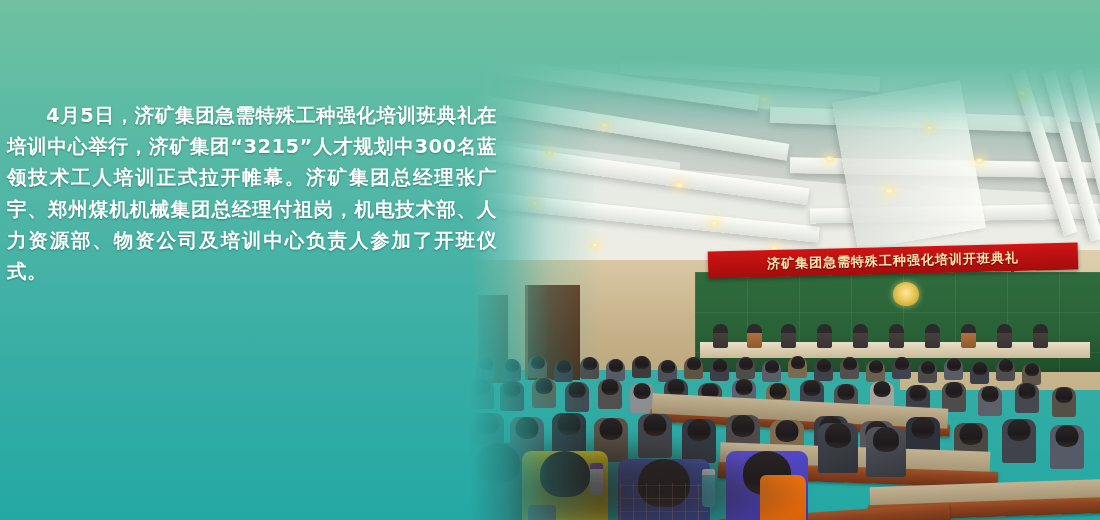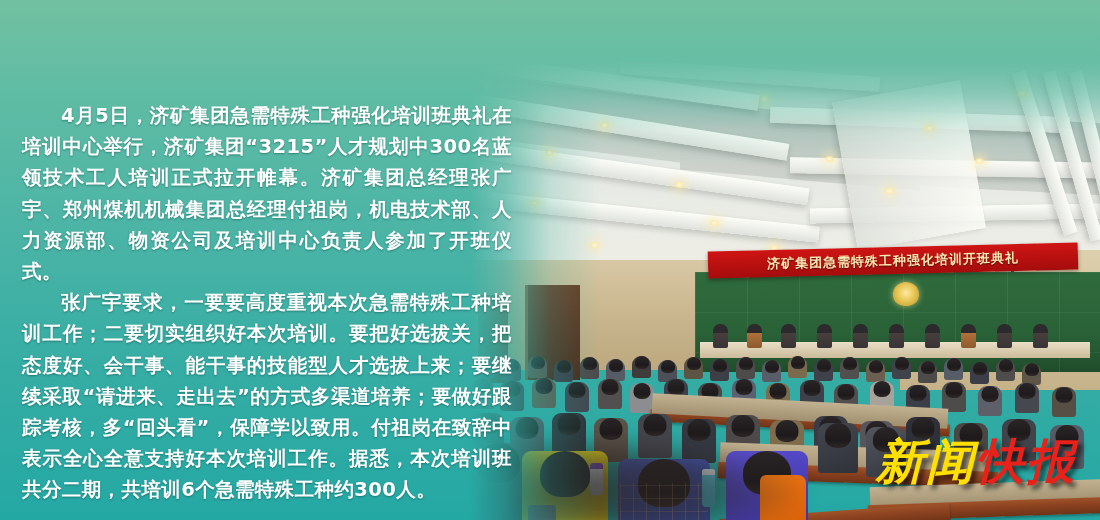--- a/index.html
+++ b/index.html
@@ -168,21 +168,21 @@
     text-shadow:
       5px 6px 0 rgba(0,0,0,.55),
       7px 8px 10px rgba(0,0,0,.35);
     white-space:nowrap;
     font-family:"DejaVu Sans","Liberation Sans",sans-serif;
   }
 
   
   #body-copy {
     position:absolute;
-    left:22px; top:100px;
+    left:7px; top:100px;
     width:490px;
     color:#ffffff;
     font-size:19.5px;
     font-weight:bold;
     line-height:31.2px;
     text-align:justify;
     text-justify:inter-character;
     letter-spacing:0.4px;
     text-shadow: 0 1px 2px rgba(0,60,55,.45);
     font-family:"DejaVu Sans","Liberation Sans",sans-serif;
@@ -491,20 +491,16 @@
 
         <div class="blurbot"></div>
       </div>
 
     </div>
   </div>
 
 
   <div id="body-copy">
     <p>4月5日，济矿集团急需特殊工种强化培训班典礼在培训中心举行，济矿集团“3215”人才规划中300名蓝领技术工人培训正式拉开帷幕。济矿集团总经理张广宇、郑州煤机机械集团总经理付祖岗，机电技术部、人力资源部、物资公司及培训中心负责人参加了开班仪式。</p>
-    <p>张广宇要求，一要要高度重视本次急需特殊工种培训工作；二要切实组织好本次培训。要把好选拔关，把态度好、会干事、能干事的技能型人才选拔上来；要继续采取“请进来、走出去”的方式多渠道培养；要做好跟踪考核，多“回头看”，保障学以致用。付祖岗在致辞中表示全心全意支持好本次培训工作。据悉，本次培训班共分二期，共培训6个急需特殊工种约300人。</p>
   </div>
 
-  <div id="watermark">
-    <span class="wm-a">新闻</span><span class="wm-b">快报</span>
-  </div>
 
 </div>
 
 </body></html>

